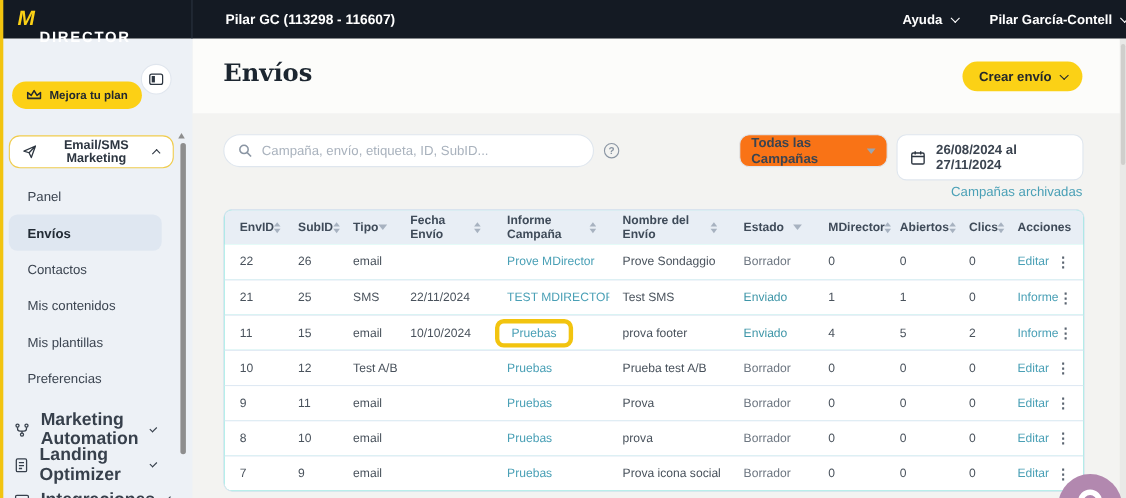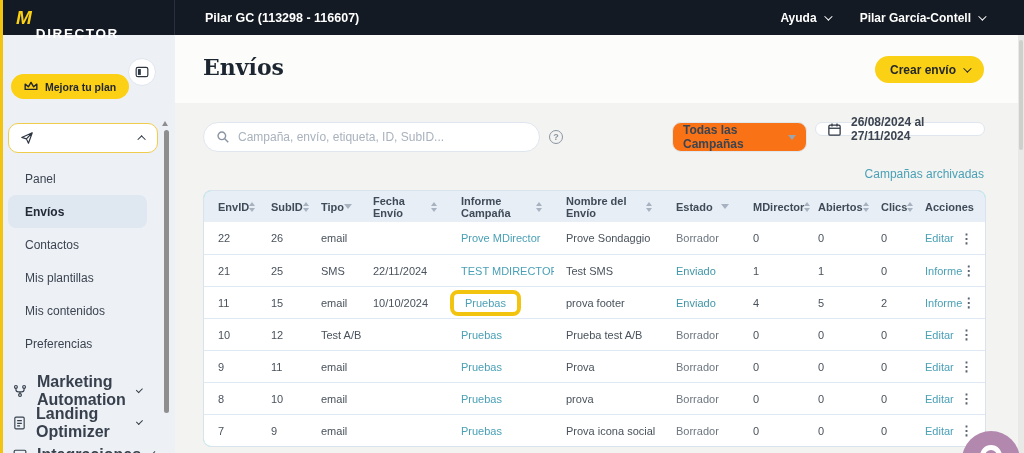--- a/index.html
+++ b/index.html
@@ -10,21 +10,21 @@
     color:#49525c;
   }
   
   .topbar { position:absolute; top:0; left:0; width:1024px; height:35px;
     background:#141a23; display:flex; align-items:center; z-index:10; }
   .logo-area { width:175px; height:100%; display:flex; align-items:center;
     padding-left:16px; border-right:1px solid #2a3240; }
   .logo-m { color:#fbd116; font-weight:800; font-size:19px; margin-right:4px; font-style:italic; }
   .logo-text { color:#ffffff; font-weight:700; font-size:13.5px; letter-spacing:1.6px;margin-top:32px; }
   .topbar-title { color:#ffffff; font-weight:700; font-size:12.5px; margin-left:30px; }
-  .topbar-right { margin-left:auto; display:flex; align-items:center; gap:30px; padding-right:40px; }
+  .topbar-right { margin-left:auto; display:flex; align-items:center; gap:30px; }
   .topbar-link { color:#ffffff; font-size:12px; font-weight:600; display:flex; align-items:center; gap:7px; cursor:pointer; }
   .chev { width:6px; height:6px; border-right:1.5px solid currentColor; border-bottom:1.5px solid currentColor;
     display:inline-block; transform:rotate(45deg) translateY(-2px); }
   .chev.up { transform:rotate(-135deg) translateY(-2px); }
   
   .edge-left { position:absolute; left:0; top:0; width:3px; height:453px; background:#f2c40f; z-index:60; }
   .page-scroll { position:absolute; right:0; top:35px; width:6px; height:418px; background:#e9e9e7; z-index:5; }
   .page-scroll .thumb { position:absolute; top:5px; left:1px; width:4px; height:110px; background:#cfcfcc; border-radius:2px; }
   
   .sidebar { position:absolute; top:35px; left:0; width:175px; height:418px; background:#edf1f6; z-index:6; }
@@ -62,21 +62,21 @@
     font-family:"Liberation Sans",sans-serif; background:transparent; }
   .search-input::placeholder { color:#a9b2bd; }
   .help-icon { position:absolute; left:374px; top:95px; width:14px; height:14px; border-radius:50%;
     border:1.3px solid #8a95a3; color:#8a95a3; font-size:9px; font-weight:700;
     display:flex; align-items:center; justify-content:center; cursor:pointer; }
   .campaign-select { position:absolute; left:497px; top:87px; width:135px; height:30px; background:#f97316;
     border:1px solid #dfe6ee; border-radius:9px; display:flex; align-items:center; padding:0 10px;
     font-size:12px; color:#3b4450; font-weight:600; cursor:pointer; }
   .campaign-select .caret { margin-left:auto; width:0; height:0; border-left:4px solid transparent;
     border-right:4px solid transparent; border-top:5px solid #9aa5b2; }
-  .date-picker { position:absolute; left:640px; top:87px; width:170px; height:14px; background:#ffffff;
+  .date-picker { position:absolute; left:640px; top:87px; width:170px; height:42px; background:#ffffff;
     border:1px solid #dfe6ee; border-radius:9px; display:flex; align-items:center; gap:9px; padding:0 11px;
     font-size:12px; color:#3b4450; font-weight:600; cursor:pointer; }
   .archived-link { position:absolute; right:40px; top:132px; font-size:12px; color:#4aa0b6; cursor:pointer; }
   
   .table-wrap { position:absolute; left:28px; top:155px; width:783px; background:#5eead4;
     border:1px solid #d9e3ee; border-radius:8px; overflow:hidden; }
   .thead { display:grid; grid-template-columns:55px 50px 52px 88px 105px 110px 77px 65px 63px 44px 74px;
     height:31px; background:#e8eef5; }
   .th { display:flex; align-items:center; padding:0 12px; font-size:11px; font-weight:700; color:#3f4b59; cursor:pointer; }
   .th:first-child { padding-left:14px; }
@@ -143,29 +143,30 @@
         </svg>
     </span>
   </button>
 
   <button class="section-btn">
     <span class="icon">
       <svg width="14" height="14" viewBox="0 0 24 24">
           <path d="M3 11 L21 3 L14.5 21 L11 13.5 Z M11 13.5 L21 3" fill="none" stroke="#2c3540" stroke-width="2" stroke-linejoin="round"></path>
         </svg>
     </span>
+    <span>Email/SMS Marketing</span>
     <span class="chev up"></span>
   </button>
 
   <div class="nav">
     <div class="nav-item">Panel</div>
     <div class="nav-item active">Envíos</div>
     <div class="nav-item">Contactos</div>
+    <div class="nav-item">Mis contenidos</div>
     <div class="nav-item">Mis plantillas</div>
-    <div class="nav-item">Mis contenidos</div>
     <div class="nav-item">Preferencias</div>
   </div>
 
   <div class="side-sections">
     <div class="side-section">
       <span class="icon">
         <svg width="14" height="14" viewBox="0 0 24 24" fill="none" stroke="#37404c" stroke-width="2">
             <circle cx="5" cy="5" r="2.4"></circle>
             <circle cx="19" cy="5" r="2.4"></circle>
             <circle cx="12" cy="19" r="2.4"></circle>

